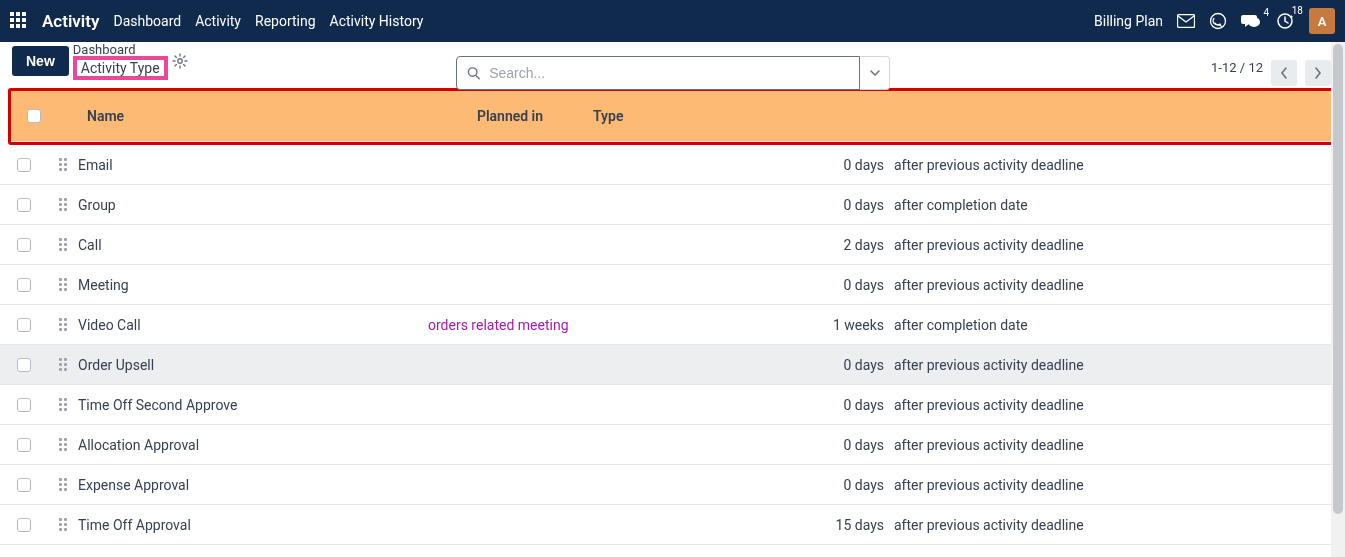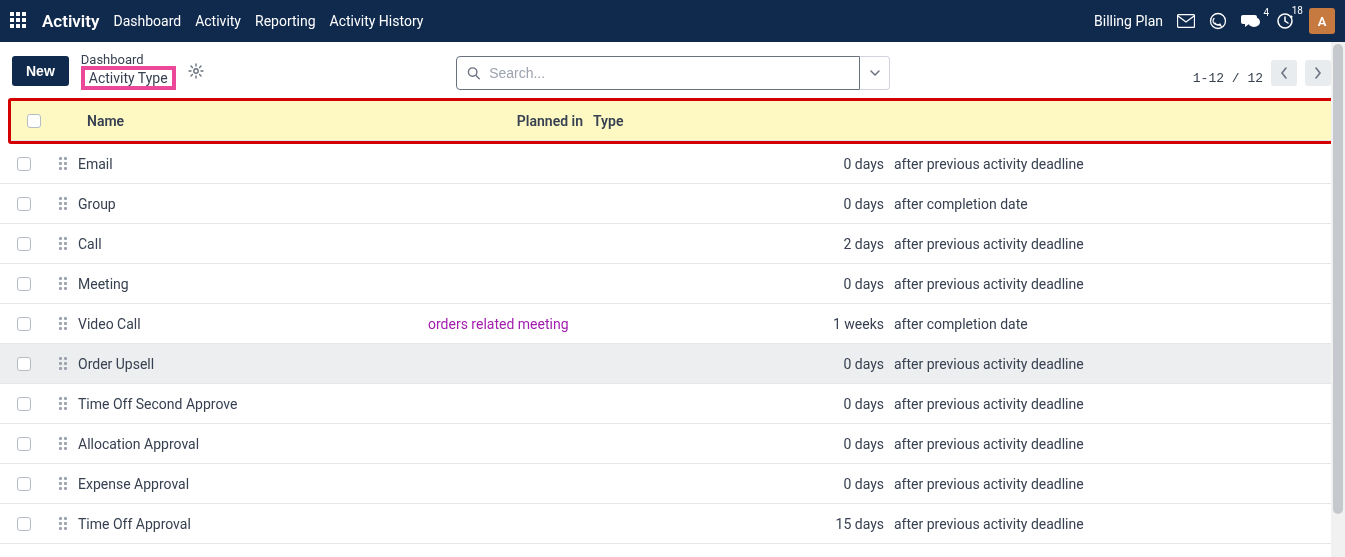--- a/index.html
+++ b/index.html
@@ -29,22 +29,21 @@
   .nav-link { color:#fff; font-size:14px; cursor:pointer; }
   .nav-right { margin-left:auto; display:flex; align-items:center; gap:14px;text-align:right; }
   .icon-btn { position:relative; cursor:pointer; display:flex; align-items:center; }
   .badge-sup { position:absolute; top:-6px; right:-8px; font-size:10px; background:transparent; color:#fff; }
   .avatar { width:26px; height:26px; border-radius:3px; background:#c77a3f; color:#fff; display:flex; align-items:center; justify-content:center; font-size:13px; font-weight:600; }
 
   
   .controlbar {
     display:flex;
     align-items:center;
-    padding: 10px 12px 8px 12px;
-    gap: 8px;
+    padding: 0 12px 8px 12px;
     position:relative;
   }
   .new-btn {
     background:#0f2a4d; color:#fff; border:none; padding:7px 14px; font-weight:600; font-size:14px; border-radius:3px; cursor:pointer;
   }
   .breadcrumb-block { display:flex; flex-direction:column; margin-left:4px; }
   .crumb-top { font-size:13px; color:#374151; }
   .crumb-bottom-wrap { border:4px solid #ec4899; padding:0 4px; display:inline-block; margin-top:-1px; }
   .crumb-bottom { font-size:14px; color:#374151; }
   .gear { margin-left:4px; color:#6b7280; cursor:pointer; display:flex; align-items:center; }
@@ -53,42 +52,42 @@
   .search-box {
     width:404px; height:34px; border:1px solid #6b7280; border-radius:4px 0 0 4px; display:flex; align-items:center; padding:0 10px; color:#6b7280;
     background:#fff;
   }
   .search-box input { border:none; outline:none; width:100%; font-size:14px; color:#374151; }
   .search-box input::placeholder { color:#9ca3af; }
   .search-caret {
     width:30px; height:34px; border:1px solid #d1d5db; border-left:none; border-radius:0 4px 4px 0; display:flex; align-items:center; justify-content:center; cursor:pointer; background:#fff;
   }
 
-  .pager-wrap { position:absolute; right:14px; top:18px; display:flex; align-items:flex-end; gap:8px;font-family:Liberation Mono, monospace; }
+  .pager-wrap { position:absolute; right:14px; top:18px; display:flex; align-items:flex-start; gap:8px; }
   .pager-text { font-size:13px; color:#374151; }
   .pager-btn { width:26px; height:26px; border-radius:3px; background:#e9ecef; display:flex; align-items:center; justify-content:center; cursor:pointer; }
 
   
   .table-header-outline {
     border:3px solid #d40000;
     margin: 0 8px;
     border-radius:3px;
   }
   .table-header {
     display:flex;
     align-items:center;
-    background:#fef9c3;
+    background:#fdba74;
     border-bottom:1px solid #e5e7eb;
-    height:40px;
+    height:51px;
   }
   .hdr-check { width:46px; display:flex; justify-content:center; }
   .hdr-drag { width:30px; }
   .hdr-name { width:350px; font-weight:600; color:#374151; }
   .hdr-summary { width:310px; font-weight:600; }
-  .hdr-planned { width:156px; font-weight:600; text-align:right; padding-right:10px; }
+  .hdr-planned { width:156px; font-weight:600; text-align:center; padding-right:10px; }
   .hdr-type { flex:1; font-weight:600; }
 
   .table-body { }
   .row {
     display:flex; align-items:center; height:40px; border-bottom:1px solid #e5e7eb;
     padding: 0 8px 0 0;
   }
   .row.hovered { background:#eceeef; }
   .cell-check { width:48px; display:flex; justify-content:center; }
   .checkbox { width:14px; height:14px; border:1.5px solid #b6bcc3; border-radius:3px; background:#fff; cursor:pointer; }

